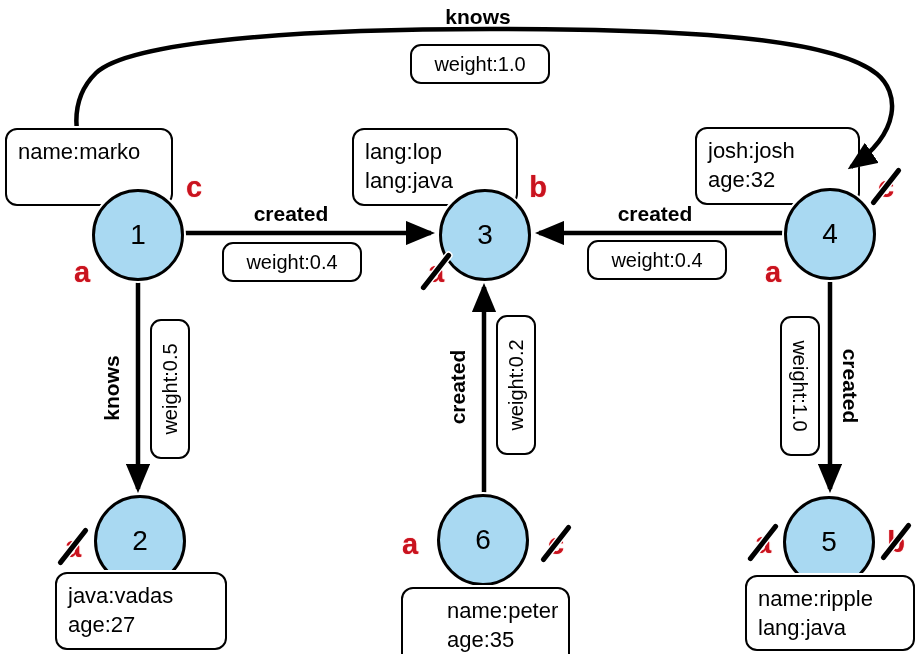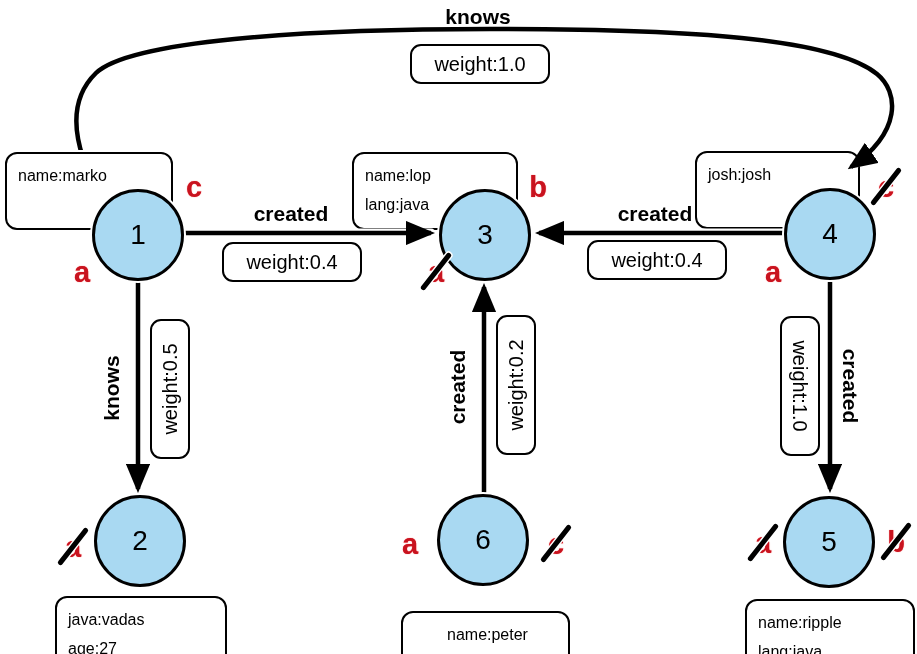--- a/index.html
+++ b/index.html
@@ -3,22 +3,22 @@
 <meta charset="utf-8">
 <style>
   html,body{margin:0;padding:0;background:#fff;}
   .canvas{
     position:relative;width:917px;height:654px;background:#fff;overflow:hidden;
     font-family:"Liberation Sans",sans-serif;color:#000;
   }
   svg.edges{position:absolute;left:0;top:0;}
   .prop-box{
     position:absolute;background:#fff;border:2.5px solid #000;border-radius:12px;
-    box-shadow:0 0 0 2px #fff;padding:7px 8px 5px 11px;font-size:16px;line-height:29px;
-    white-space:nowrap;box-sizing:border-box;margin-top:24px;
+    box-shadow:0 0 0 2px #fff;padding:7px 8px 5px 11px;font-size:22px;line-height:29px;
+    white-space:nowrap;box-sizing:border-box;
   }
   .node{
     position:absolute;width:92px;height:92px;border-radius:50%;
     background:#A9D9F2;border:3px solid #000;box-shadow:0 0 0 2px #fff;
     display:flex;align-items:center;justify-content:center;
     font-size:28px;box-sizing:border-box;
   }
   .wbox{
     position:absolute;background:#fff;border:2.5px solid #000;border-radius:11px;
     box-shadow:0 0 0 2px #fff;font-size:20px;white-space:nowrap;box-sizing:border-box;
@@ -43,25 +43,26 @@
     position:absolute;left:-6px;top:13px;width:46px;height:5px;background:#000;
     border-radius:3px;transform:rotate(-52deg);box-shadow:0 0 0 1.5px #fff;
   }
 </style>
 </head>
 <body>
 
 <div class="canvas">
 
   <div class="prop-box" style="left:352px;top:128px;width:166px;height:78px;">
-    <div>name:lop</div>
+    <div>lang:lop</div>
     <div>lang:java</div>
   </div>
   <div class="prop-box" style="left:695px;top:127px;width:165px;height:78px;">
     <div>josh:josh</div>
+    <div>age:32</div>
   </div>
 
   <svg class="edges" width="917" height="654" viewBox="0 0 917 654">
     <defs>
       <marker id="arr" markerUnits="strokeWidth" markerWidth="6.5" markerHeight="5.4" refX="5.6" refY="2.7" orient="auto">
         <path d="M0,0 L6.5,2.7 L0,5.4 z" fill="#000"></path>
       </marker>
     </defs>
 
     <g stroke="#fff" stroke-width="9" fill="none" stroke-linecap="round">
@@ -119,20 +120,21 @@
   <div class="wbox vert" style="left:170px;top:389px;">weight:0.5</div>
   <div class="wbox vert" style="left:516px;top:385px;">weight:0.2</div>
   <div class="wbox vert cw" style="left:800px;top:386px;">weight:1.0</div>
 
   <div class="prop-box" style="left:55px;top:572px;width:172px;height:78px;">
     <div>java:vadas</div>
     <div>age:27</div>
   </div>
   <div class="prop-box" style="left:401px;top:587px;width:169px;height:90px;padding-left:44px;">
     <div>name:peter</div>
+    <div>age:35</div>
   </div>
   <div class="prop-box" style="left:745px;top:575px;width:170px;height:76px;border-radius:12px;">
     <div>name:ripple</div>
     <div>lang:java</div>
   </div>
 
   <div class="annot" style="left:177px;top:171px;">
     <span>c</span>
     </div>
   <div class="annot" style="left:65px;top:256px;">

